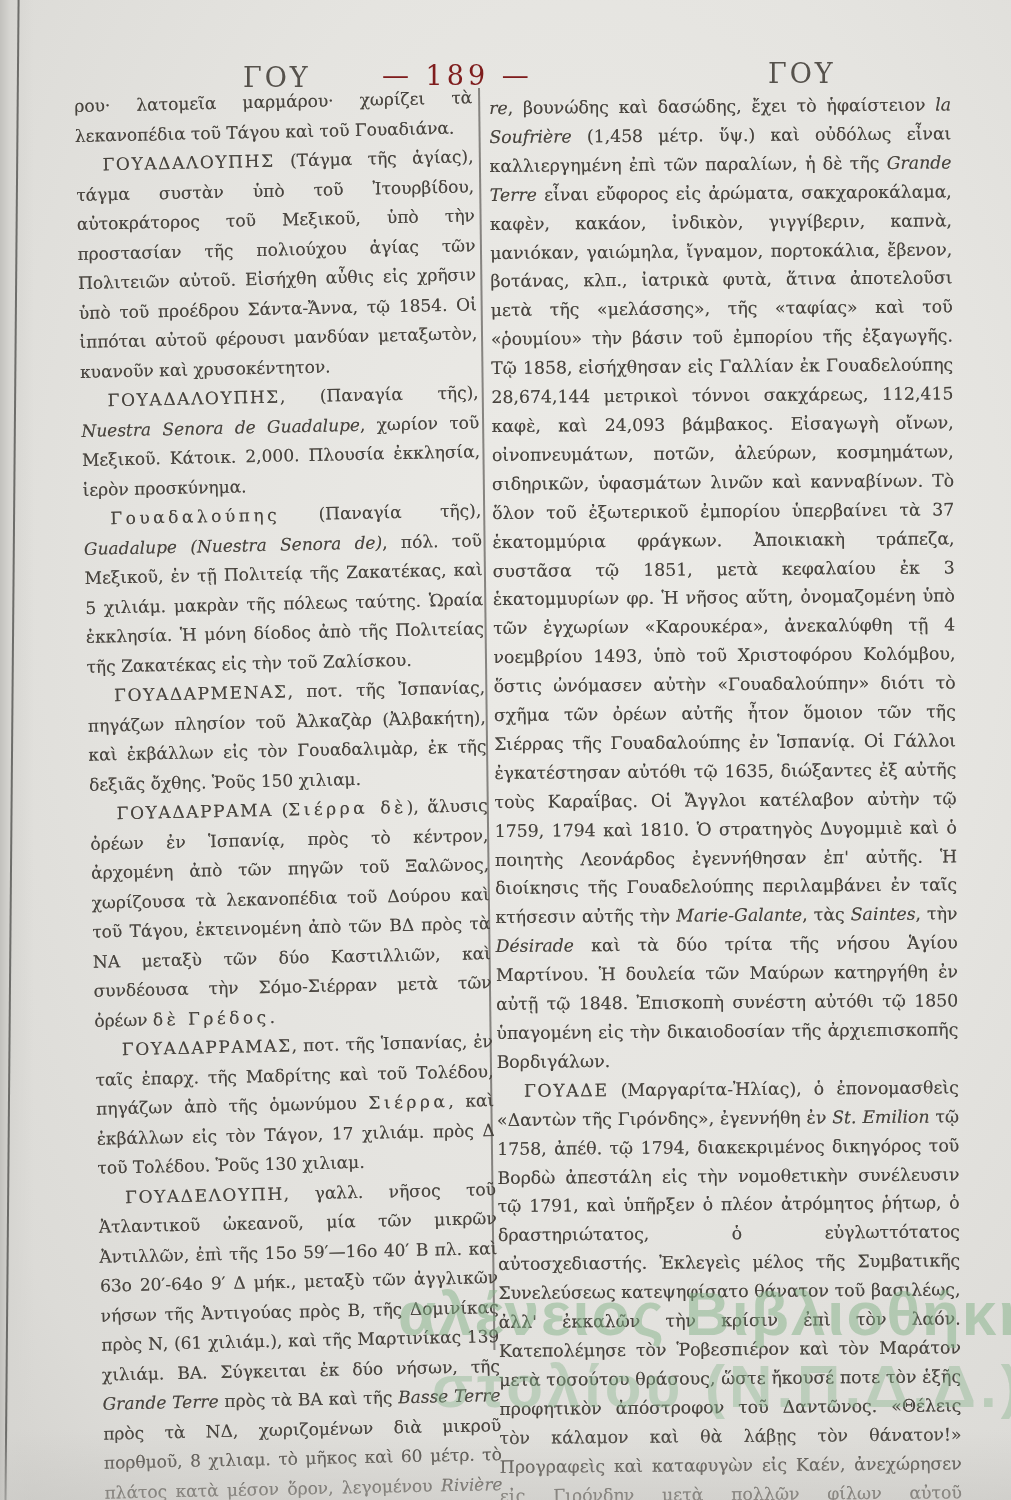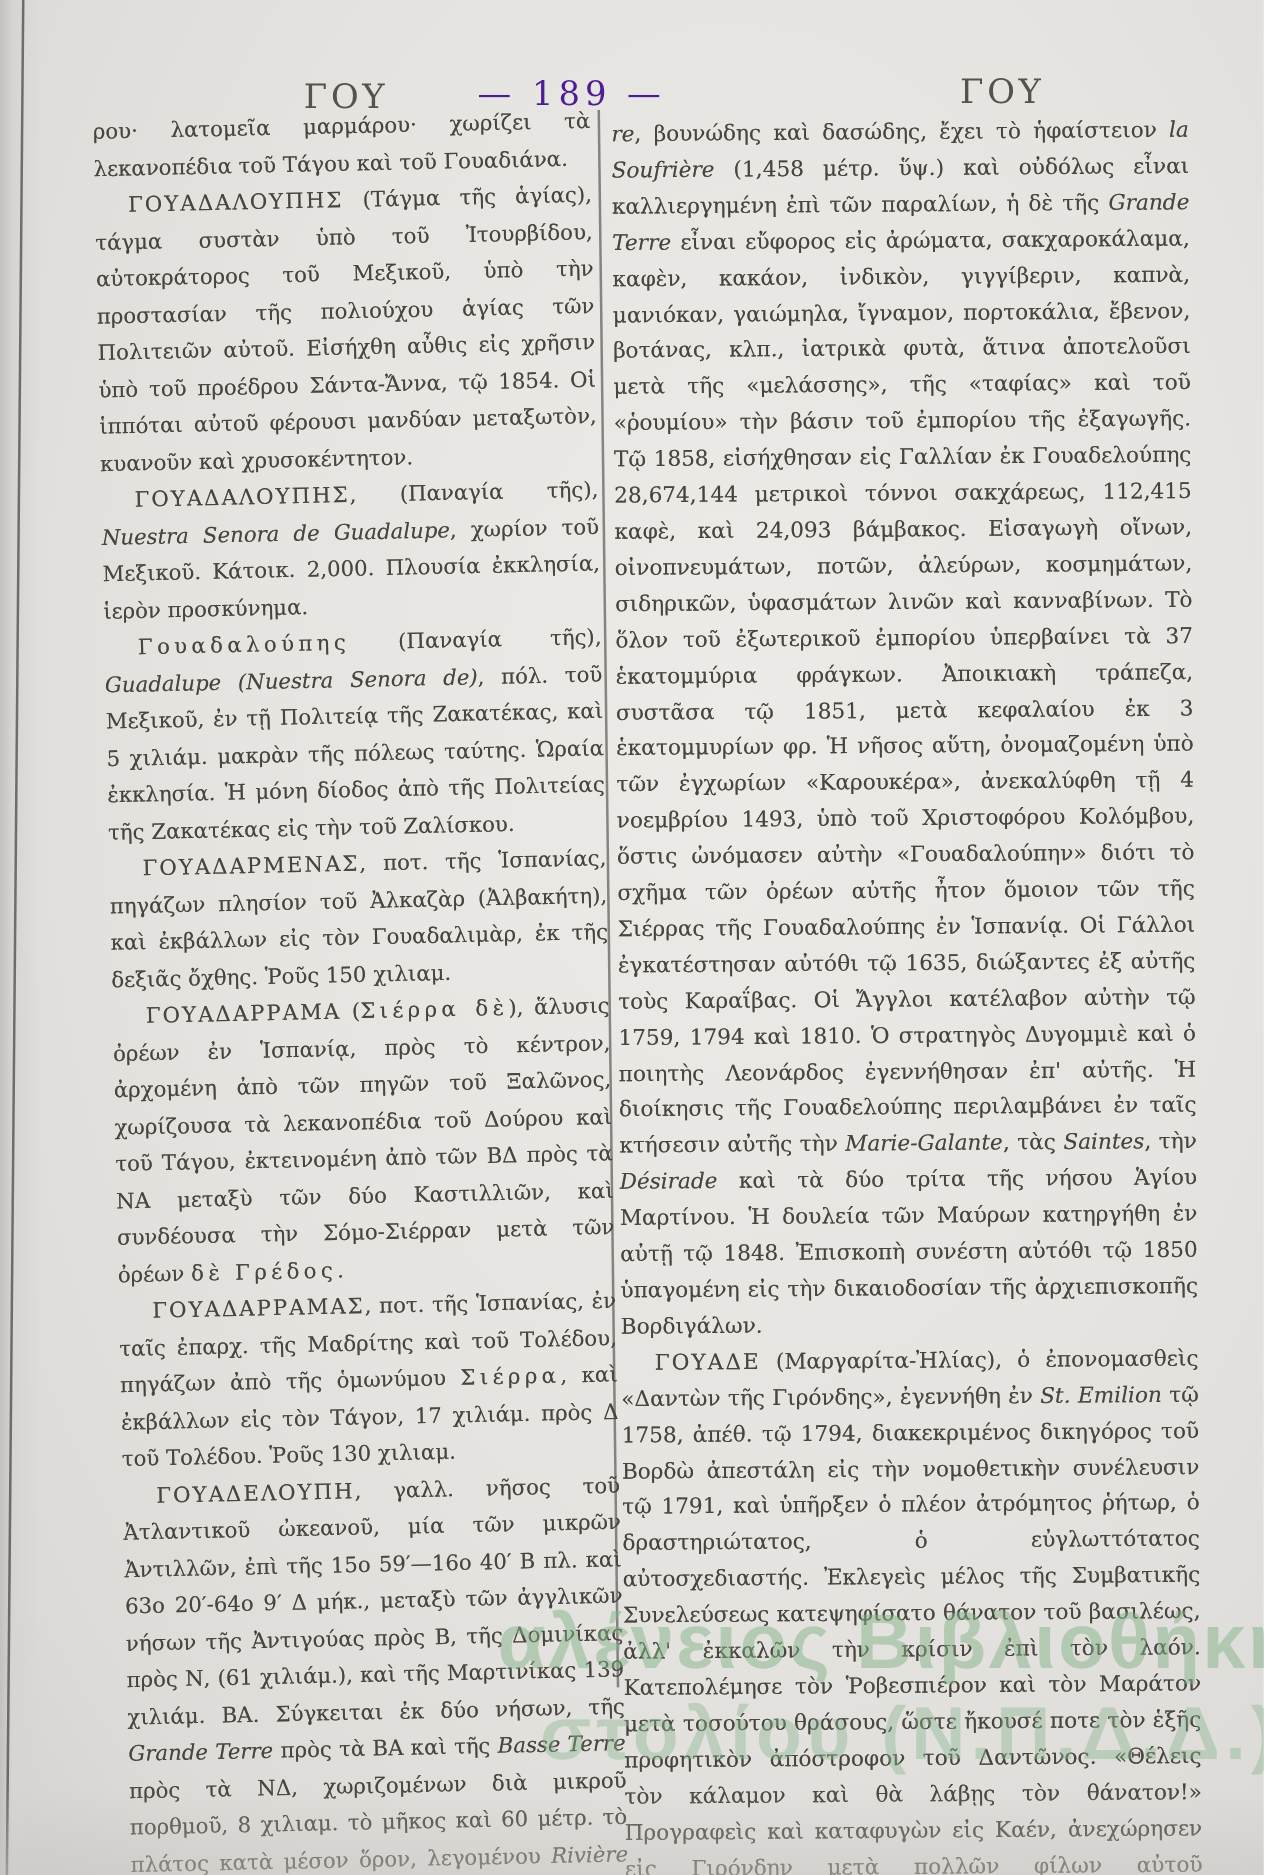--- a/index.html
+++ b/index.html
@@ -22,21 +22,21 @@
     background:linear-gradient(180deg,rgba(205,204,200,0) 0%,rgba(200,199,195,.55) 100%);
   }
   .page{
     position:absolute;left:0;top:0;width:1011px;height:1500px;
     color:#48443e;
   }
   .header{position:absolute;top:58px;left:0;width:1011px;height:40px;font-size:27px;}
   .guide{position:absolute;letter-spacing:3px;color:#56524c;}
   .guide-left{left:243px;top:4px;}
   .guide-right{left:768px;top:0px;}
-  .pagenum{position:absolute;left:382px;top:2px;letter-spacing:4px;color:#4c1d95;}
+  .pagenum{position:absolute;left:382px;top:2px;letter-spacing:4px;color:#7f1d1d;}
   .column{position:absolute;text-align:justify;}
   .col-left{
     left:74px;top:92px;width:398px;
     font-size:17px;line-height:29.5px;
     transform:rotate(-1.25deg);transform-origin:0 0;
   }
   .col-right{
     left:489px;top:94px;width:462px;
     font-size:17.3px;line-height:28.9px;
     transform:rotate(-.45deg);transform-origin:0 0;

